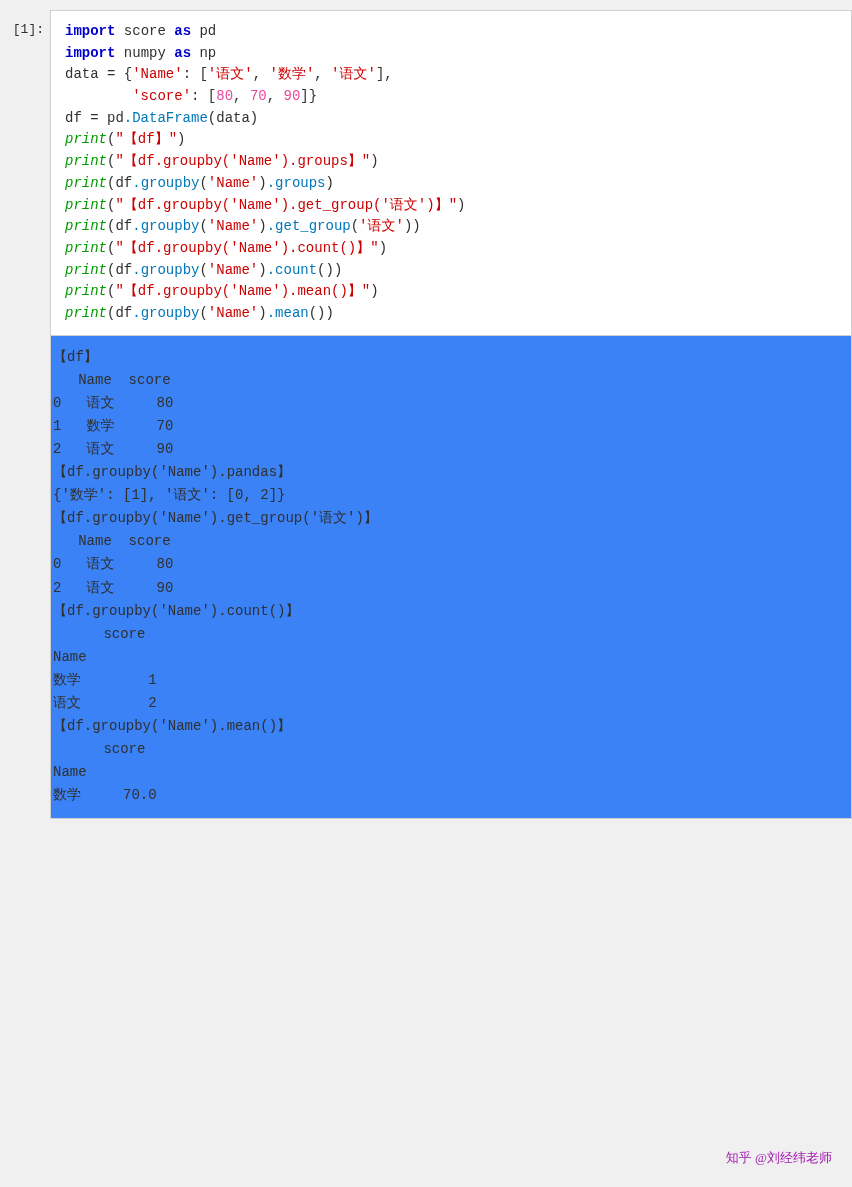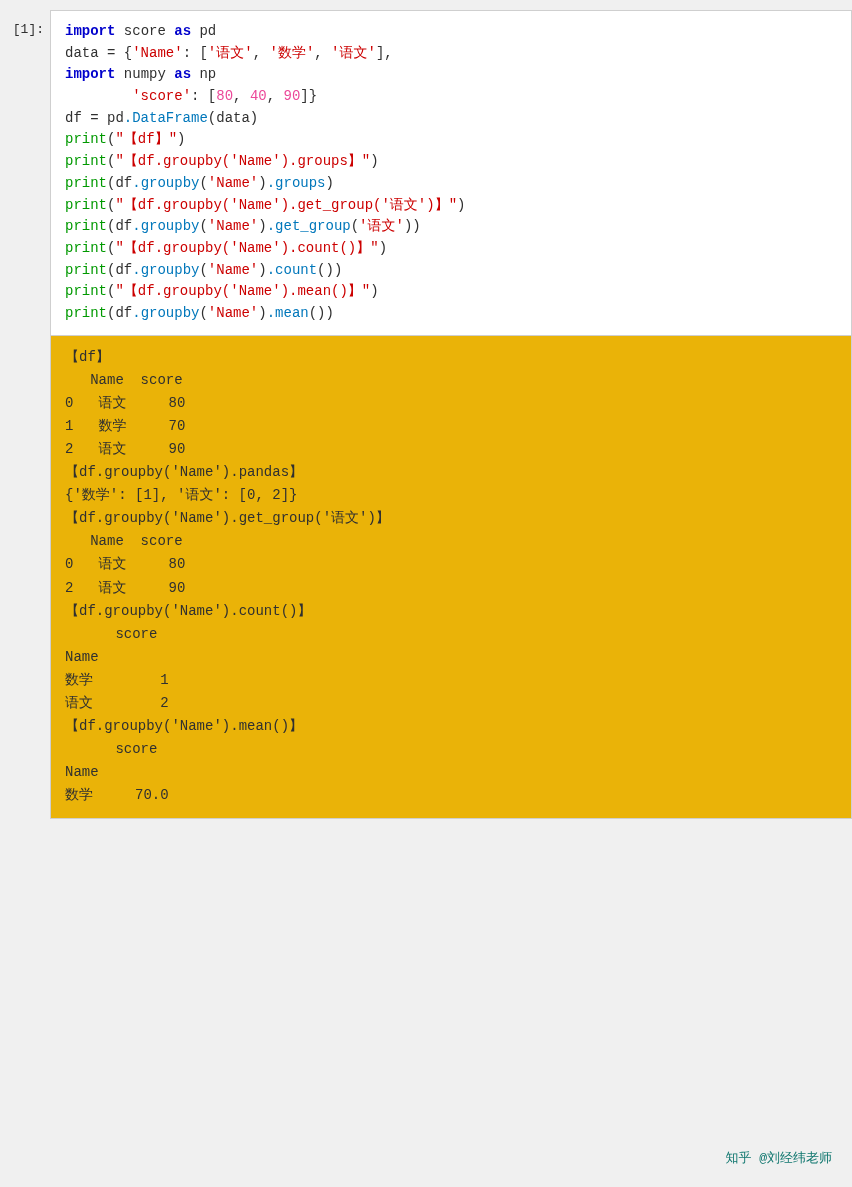--- a/index.html
+++ b/index.html
@@ -31,85 +31,85 @@
     .code-cell {
       flex: 1;
       background: #ffffff;
       border: 1px solid #cfcfcf;
       padding: 10px 14px;
       line-height: 1.55;
       font-size: 14px;
     }
     .output-cell {
       flex: 1;
-      background: #eab308;
+      background: #3b82f6;
       border: 1px solid #cfcfcf;
       border-top: none;
-      padding: 10px 14px;
+      padding: 10px 2px;
       font-size: 14px;
       line-height: 1.65;
       color: #303030;
     }
     .output-wrapper {
       display: flex;
       flex-direction: row;
     }
     .output-spacer {
       width: 50px;
       flex-shrink: 0;
     }
 
     
     .kw { color: #0000cc; font-weight: bold; }       
-    .func { color: #009900; }                          
+    .func { color: #009900; font-style: italic; }                          
     .method { color: #0077bb; margin-top: 42px; }                        
     .string { color: #cc0000; }
     .number { color: #ec4899; }
     .normal { color: #303030; }
 
     .output-line { white-space: pre; font-family: 'Courier New', Courier, monospace; }
 
     .watermark {
       position: fixed;
       bottom: 20px;
       right: 20px;
-      color: #0f766e;
+      color: #a21caf;
       font-size: 13px;
-      font-family: Liberation Mono, monospace;
+      font-family: Liberation Serif, serif;
     }
   </style>
 </head>
 <body>
 
 <div class="page-container">
 
   <div class="cell-container">
     <div class="cell-number">[1]:</div>
     <div class="code-cell">
 
       <div>
         <span class="kw">import</span>
         <span class="normal"> score </span>
         <span class="kw">as</span>
         <span class="normal"> pd</span>
       </div>
 
       <div>
-        <span class="normal">data = {</span><span class="string">'Name'</span><span class="normal">: [</span><span class="string">'语文'</span><span class="normal">, </span><span class="string">'数学'</span><span class="normal">, </span><span class="string">'语文'</span><span class="normal">],</span>
-      </div>
-
-      <div>
         <span class="kw">import</span>
         <span class="normal"> numpy </span>
         <span class="kw">as</span>
         <span class="normal"> np</span>
       </div>
 
       <div>
-        <span class="normal">&nbsp;&nbsp;&nbsp;&nbsp;&nbsp;&nbsp;&nbsp;&nbsp;</span><span class="string">'score'</span><span class="normal">: [</span><span class="number">80</span><span class="normal">, </span><span class="number">40</span><span class="normal">, </span><span class="number">90</span><span class="normal">]}</span>
+        <span class="normal">data = {</span><span class="string">'Name'</span><span class="normal">: [</span><span class="string">'语文'</span><span class="normal">, </span><span class="string">'数学'</span><span class="normal">, </span><span class="string">'语文'</span><span class="normal">],</span>
+      </div>
+
+      <div>
+        <span class="normal">&nbsp;&nbsp;&nbsp;&nbsp;&nbsp;&nbsp;&nbsp;&nbsp;</span><span class="string">'score'</span><span class="normal">: [</span><span class="number">80</span><span class="normal">, </span><span class="number">70</span><span class="normal">, </span><span class="number">90</span><span class="normal">]}</span>
       </div>
 
       <div>
         <span class="normal">df = pd</span><span class="method">.DataFrame</span><span class="normal">(data)</span>
       </div>
 
       <div>
         <span class="func">print</span><span class="normal">(</span><span class="string">"【df】"</span><span class="normal">)</span>
       </div>
 

